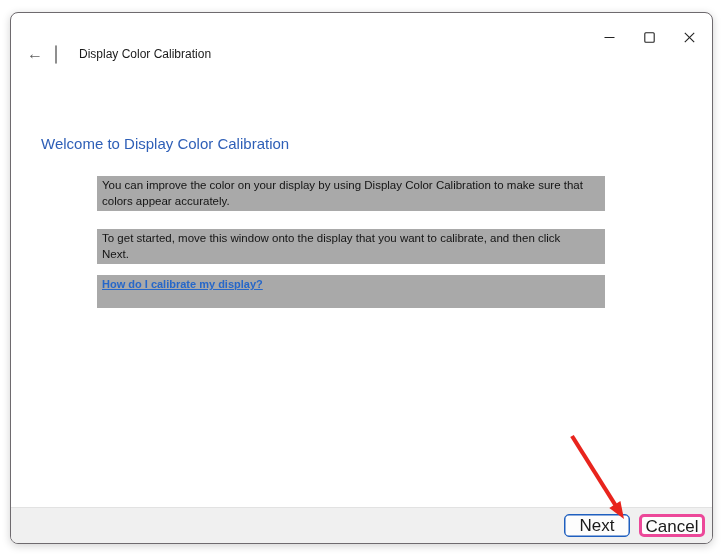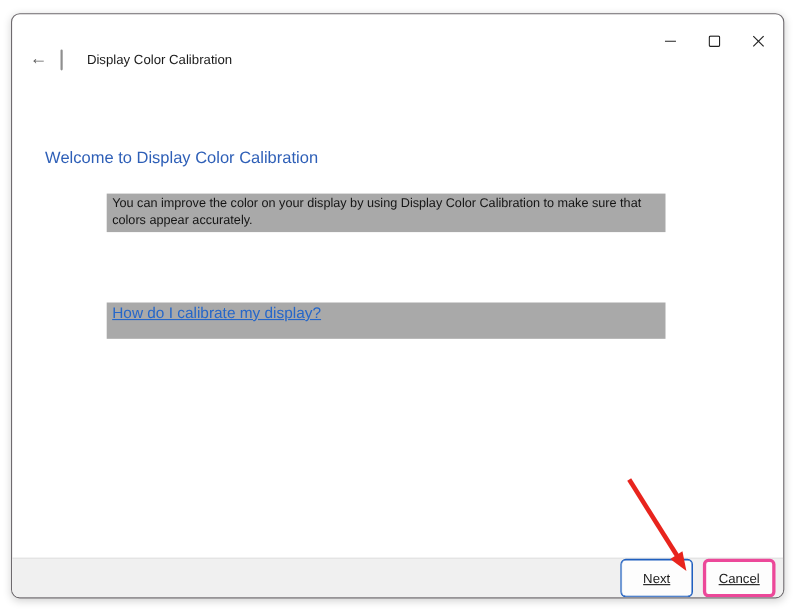--- a/index.html
+++ b/index.html
@@ -36,30 +36,30 @@
   .heading { position:absolute; left:30px; top:78px; font-size:15px;
              color:#2e5fb7; font-weight:400;margin-top:44px; }
 
   
   .hl-block { position:absolute; left:86px; width:508px; background:#a9a9a9;
               padding:2px 5px; font-size:11.5px; line-height:15.5px; color:#141414; }
   .para { white-space:pre-line; }
   .block-1 { top:163px; min-height:34px; }
   .block-2 { top:216px; min-height:34px; }
   .block-3 { top:262px; min-height:33px; }
-  .help-link { color:#2667c9; text-decoration:underline; cursor:pointer; font-size:14px; }
+  .help-link { color:#2667c9; text-decoration:underline; cursor:pointer; font-size:11px;font-weight:bold; }
 
   
   .footer { position:absolute; left:0; right:0; bottom:0; height:36px;
             background:#f0f0f0; border-top:1px solid #e2e2e2;
             display:flex; align-items:center; justify-content:flex-end;
             gap:9px; padding-right:7px; }
-  .btn { width:66px; height:35px; font-size:12px; color:#1a1a1a;
+  .btn { width:66px; height:23px; font-size:17px; color:#1a1a1a;
          background:#fdfdfd; border-radius:5px; cursor:pointer;
-         font-family:"Liberation Sans", sans-serif;text-decoration:underline; }
+         font-family:"Liberation Sans", sans-serif; }
   .btn-next { border:1px solid #1f5fbf; box-shadow:0 0 0 0.5px #1f5fbf inset; }
   .btn-cancel { border:3px solid #ec4899; }
 
   
   .annot-arrow { position:absolute; left:0; top:0; pointer-events:none; }
 </style>
 </head>
 <body>
 
 <div class="window">
@@ -99,20 +99,24 @@
     <span class="nav-title">Display Color Calibration</span>
   </div>
 
   <div class="heading">Welcome to Display Color Calibration</div>
 
   <div class="hl-block block-1">
     <span class="para">You can improve the color on your display by using Display Color Calibration to make sure that
 colors appear accurately.</span>
   </div>
 
+  <div class="hl-block block-2">
+    <span class="para">To get started, move this window onto the display that you want to calibrate, and then click
+Next.</span>
+  </div>
 
   <div class="hl-block block-3">
     <a class="help-link">How do I calibrate my display?</a>
   </div>
 
   <div class="footer">
     <button class="btn btn-next">Next</button>
     <button class="btn btn-cancel">Cancel</button>
   </div>
 

